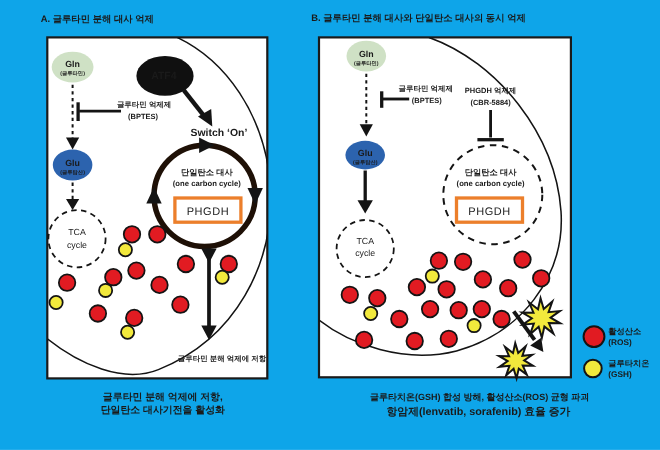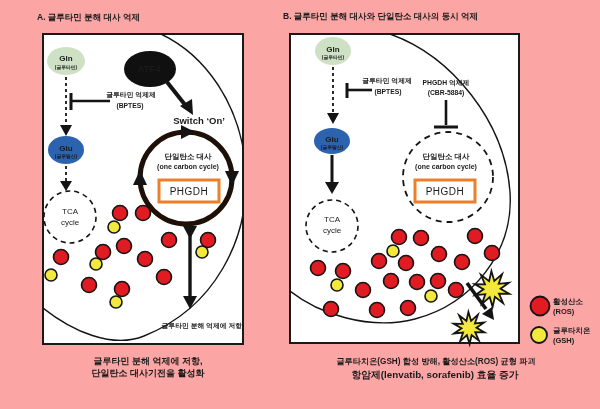--- a/index.html
+++ b/index.html
@@ -1,17 +1,17 @@
 <!DOCTYPE html>
 <html><head>
 <meta charset="utf-8">
 <style>
   html,body{margin:0;padding:0;background:#fff;}
   #canvas{
-    position:relative;width:600px;height:409px;background:#fca5a5;overflow:hidden;
+    position:relative;width:600px;height:409px;background:#0ea5e9;overflow:hidden;
     font-family:"Liberation Sans","DejaVu Sans",sans-serif;
   }
   svg{position:absolute;left:0;top:0;}
   svg text{font-family:"Liberation Sans","DejaVu Sans",sans-serif;fill:#1a1a1a;}
   .bold{font-weight:bold;}
 </style>
 </head>
 <body>
 
 <div id="canvas">

